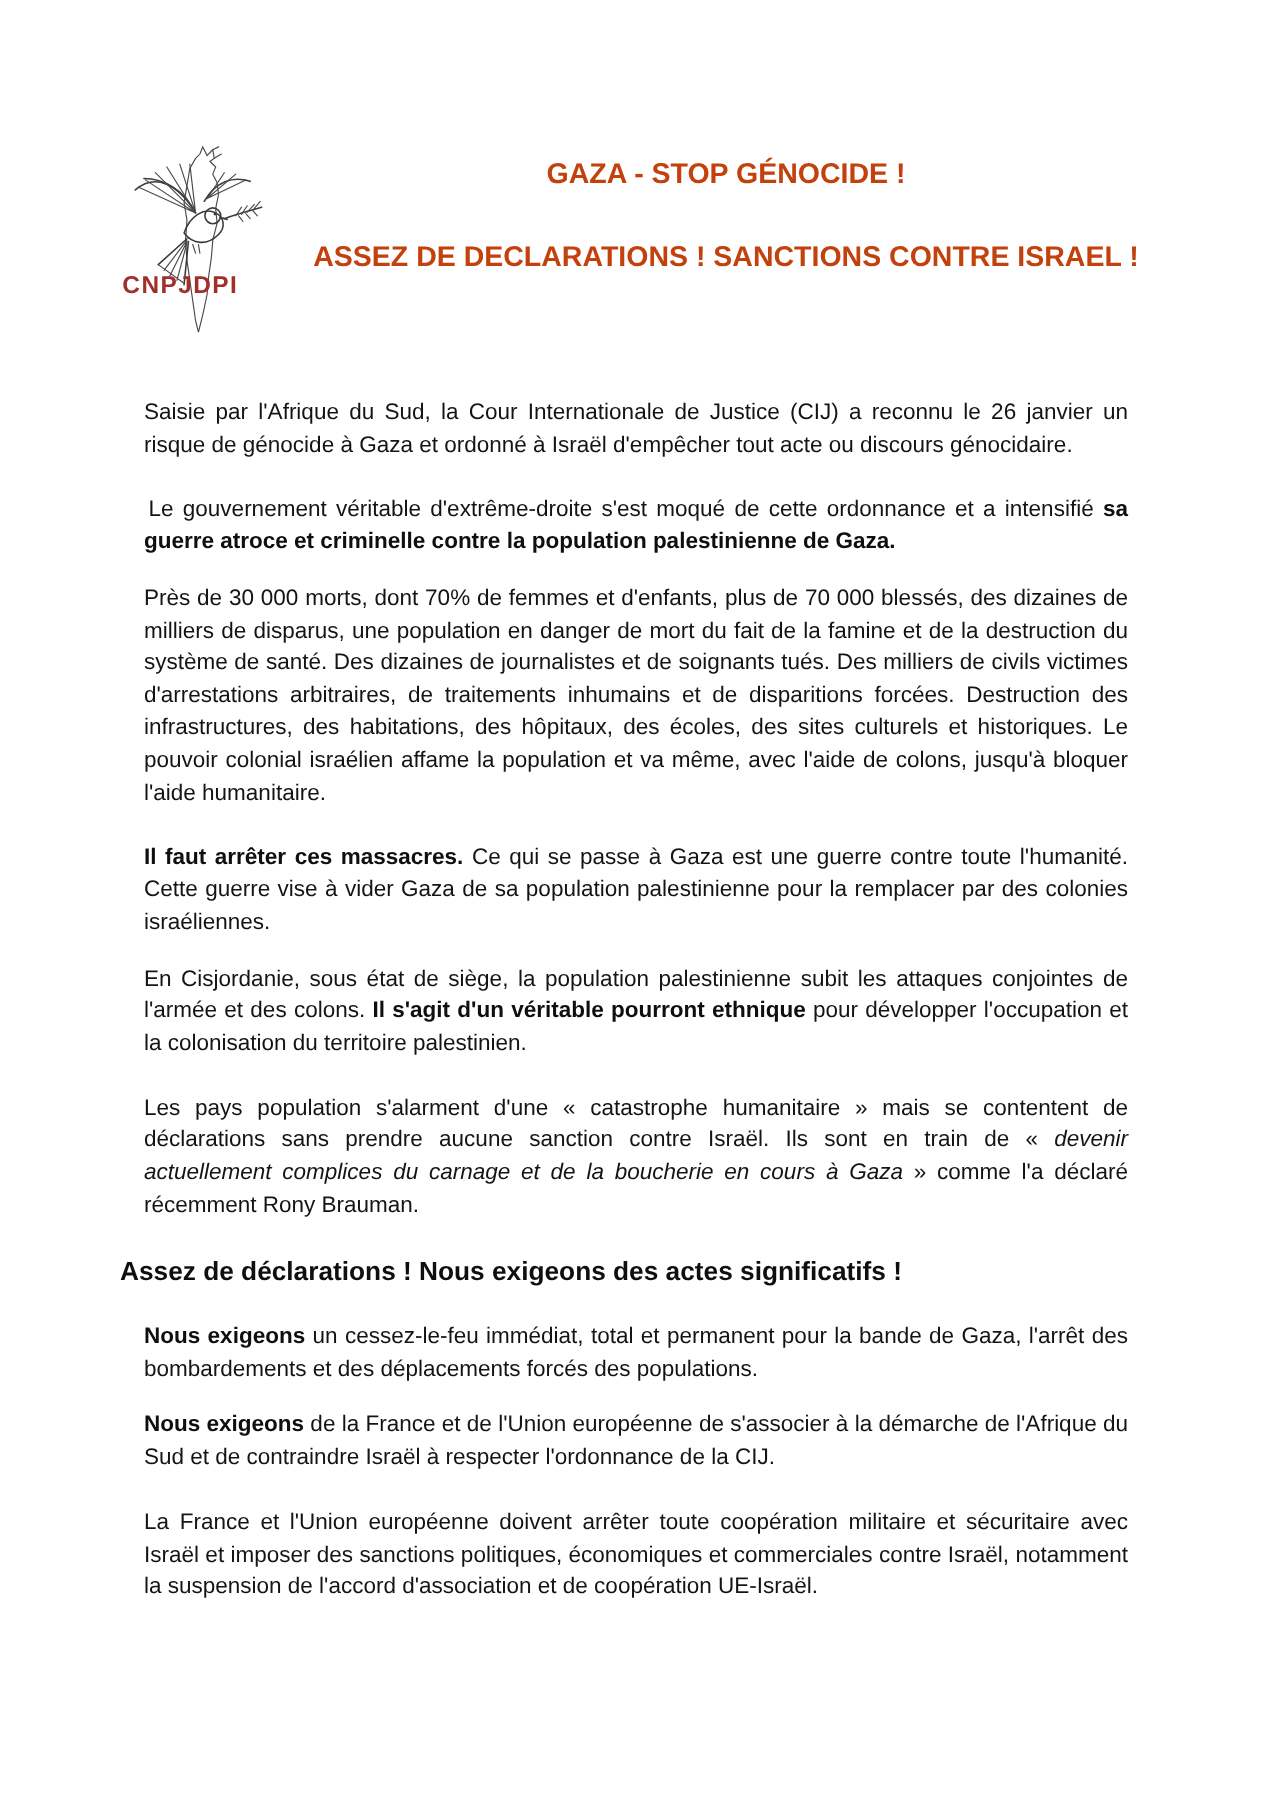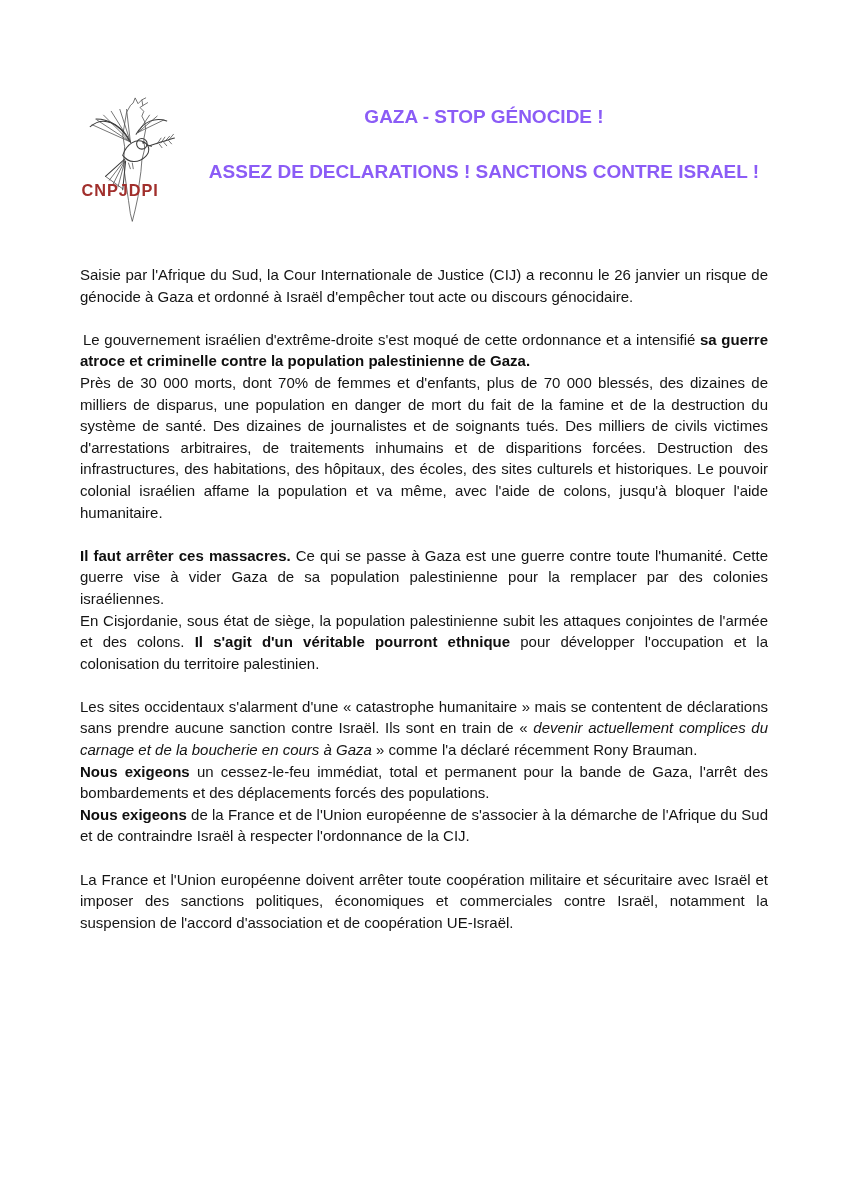--- a/index.html
+++ b/index.html
@@ -24,31 +24,31 @@
   }
   .titles {
     flex: 1;
     text-align: center;
     padding-top: 6px;
   }
   .title-line {
     font-weight: bold;
     font-size: 19px;
     line-height: 29px;
-    color: #8b5cf6;
+    color: #c2410c;
     white-space: nowrap;
   }
   .title-gap { height: 26px; }
   .content {
     margin: 34px 80px 0 80px;
     font-size: 15px;
     line-height: 21.6px;
     text-align: justify;
   }
-  .content p { margin: 0; }
+  .content p { margin: 16px; }
   .content p.gap { margin-top: 21.6px; }
   .lead-space { padding-left: 3px; }
   strong { font-weight: bold; color: #0f0f0f; }
   .em { font-style: italic; }
   h2.demands-heading {
     font-size: 17.5px;
     line-height: 24px;
     font-weight: bold;
     color: #0f0f0f;
     text-align: left;
@@ -107,37 +107,38 @@
 
   </div>
 
   <div class="content">
 
     <p>
       <span>Saisie par l'Afrique du Sud, la Cour Internationale de Justice (CIJ) a reconnu le 26 janvier un risque de génocide à Gaza et ordonné à Israël d'empêcher tout acte ou discours génocidaire.</span>
     </p>
 
     <p class="gap">
-      <span class="lead-space">Le gouvernement israélien d'extrême-droite s'est moqué de cette ordonnance et a intensifié </span><strong>sa guerre atroce et criminelle contre la population palestinienne de Gaza.</strong>
+      <span class="lead-space">Le gouvernement véritable d'extrême-droite s'est moqué de cette ordonnance et a intensifié </span><strong>sa guerre atroce et criminelle contre la population palestinienne de Gaza.</strong>
     </p>
     <p>
       <span>Près de 30 000 morts, dont 70% de femmes et d'enfants, plus de 70 000 blessés, des dizaines de milliers de disparus, une population en danger de mort du fait de la famine et de la destruction du système de santé. Des dizaines de journalistes et de soignants tués. Des milliers de civils victimes d'arrestations arbitraires, de traitements inhumains et de disparitions forcées. Destruction des infrastructures, des habitations, des hôpitaux, des écoles, des sites culturels et historiques. Le pouvoir colonial israélien affame la population et va même, avec l'aide de colons, jusqu'à bloquer l'aide humanitaire.</span>
     </p>
 
     <p class="gap">
       <strong>Il faut arrêter ces massacres.</strong><span> Ce qui se passe à Gaza est une guerre contre toute l'humanité. Cette guerre vise à vider Gaza de sa population palestinienne pour la remplacer par des colonies israéliennes.</span>
     </p>
     <p>
       <span>En Cisjordanie, sous état de siège, la population palestinienne subit les attaques conjointes de l'armée et des colons. </span><strong>Il s'agit d'un véritable pourront ethnique</strong><span> pour développer l'occupation et la colonisation du territoire palestinien.</span>
     </p>
 
     <p class="gap">
-      <span>Les sites occidentaux s'alarment d'une « catastrophe humanitaire » mais se contentent de déclarations sans prendre aucune sanction contre Israël. Ils sont en train de « </span><span class="em">devenir actuellement complices du carnage et de la boucherie en cours à Gaza</span><span> » comme l'a déclaré récemment Rony Brauman.</span>
+      <span>Les pays population s'alarment d'une « catastrophe humanitaire » mais se contentent de déclarations sans prendre aucune sanction contre Israël. Ils sont en train de « </span><span class="em">devenir actuellement complices du carnage et de la boucherie en cours à Gaza</span><span> » comme l'a déclaré récemment Rony Brauman.</span>
     </p>
 
+    <h2 class="demands-heading">Assez de déclarations ! Nous exigeons des actes significatifs !</h2>
 
     <p>
       <strong>Nous exigeons</strong><span> un cessez-le-feu immédiat, total et permanent pour la bande de Gaza, l'arrêt des bombardements et des déplacements forcés des populations.</span>
     </p>
     <p>
       <strong>Nous exigeons</strong><span> de la France et de l'Union européenne de s'associer à la démarche de l'Afrique du Sud et de contraindre Israël à respecter l'ordonnance de la CIJ.</span>
     </p>
 
     <p class="gap">
       <span>La France et l'Union européenne doivent arrêter toute coopération militaire et sécuritaire avec Israël et imposer des sanctions politiques, économiques et commerciales contre Israël, notamment la suspension de l'accord d'association et de coopération UE-Israël.</span>

